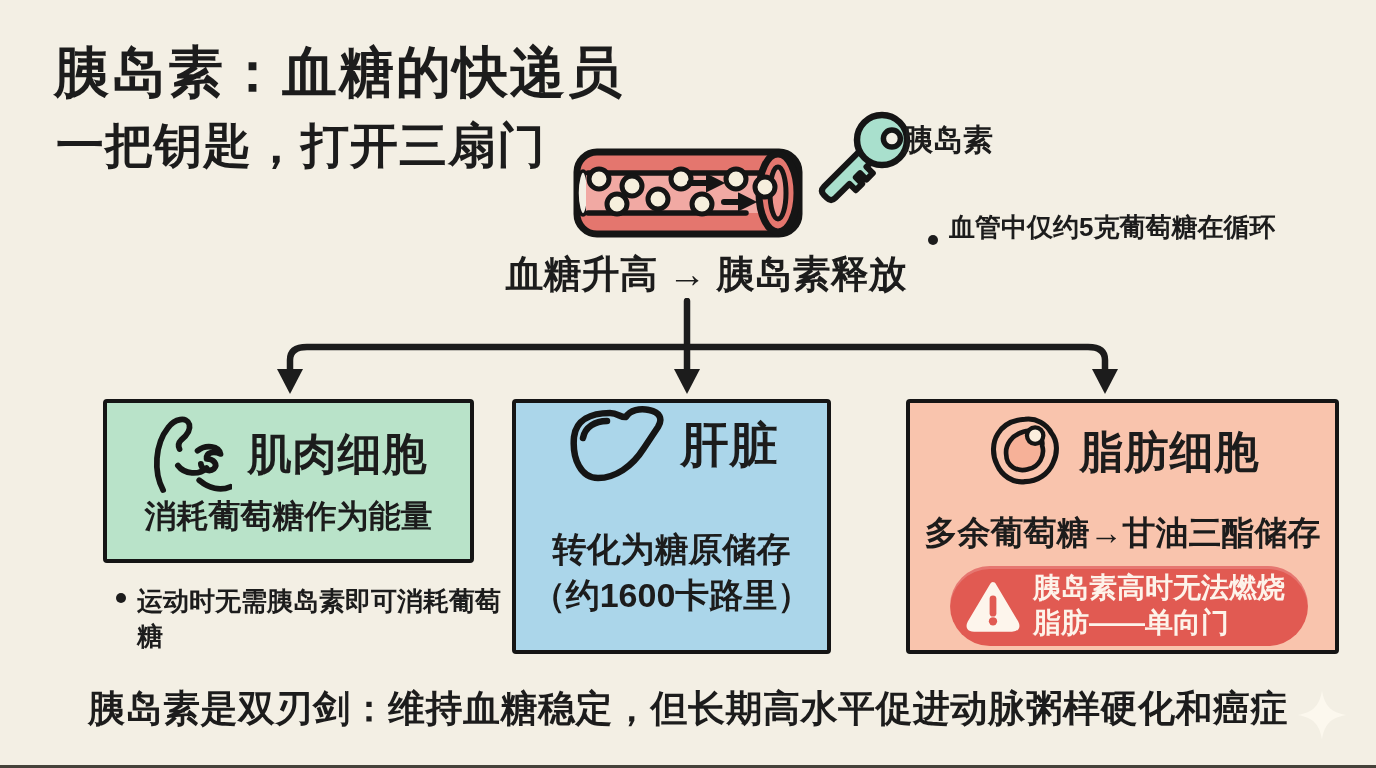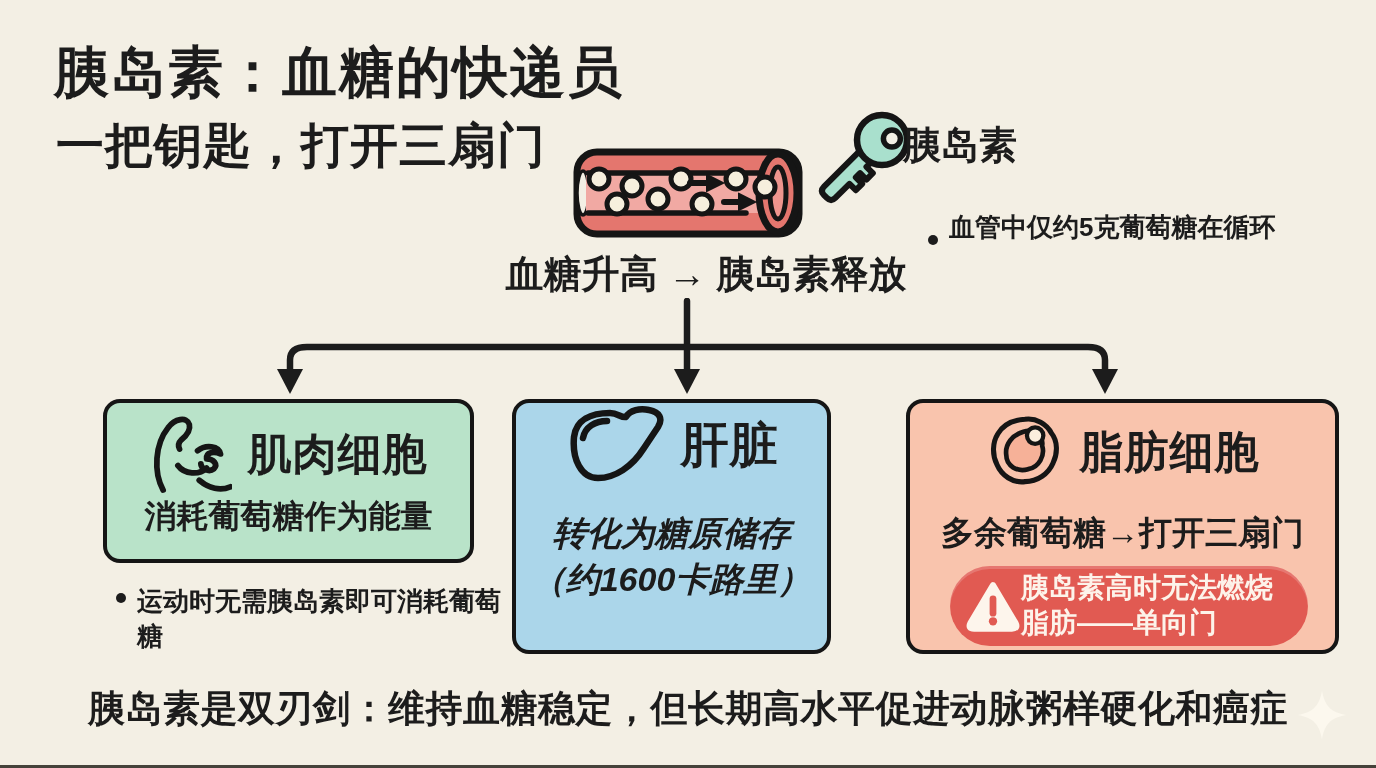--- a/index.html
+++ b/index.html
@@ -6,41 +6,41 @@
   body{
     width:1376px;height:768px;position:relative;overflow:hidden;
     background:#f3efe4;color:#1c1c1c;
     font-family:"Liberation Sans","DejaVu Sans",sans-serif;
   }
   .abs{position:absolute;}
   .page-title{left:54px;top:36px;font-size:55px;font-weight:900;letter-spacing:2px;text-align:right;}
   .page-subtitle{left:56px;top:114px;font-size:48px;font-weight:800;letter-spacing:1px;}
   .vessel-svg{left:572px;top:142px;}
   .key-svg{left:818px;top:106px;}
-  .key-label{left:903px;top:120px;font-size:38px;font-weight:800;}
+  .key-label{left:903px;top:120px;font-size:30px;font-weight:800;}
   .bullet-row{display:flex;align-items:flex-start;gap:11px;font-size:26px;font-weight:600;}
   .bullet-dot{width:10px;height:10px;border-radius:50%;background:#1c1c1c;margin-top:9px;flex:none;}
   .fact-bullet{left:928px;top:210px;width:400px;align-items:flex-end;}
   .trigger-text{left:706px;top:249px;transform:translateX(-50%);font-size:38px;font-weight:800;white-space:nowrap;}
   .arrows-svg{left:265px;top:298px;}
-  .card{position:absolute;box-sizing:border-box;border:4.5px solid #151515;border-radius:17px;
+  .card{position:absolute;box-sizing:border-box;border:4.5px solid #151515;border-radius:4px;
         display:flex;flex-direction:column;align-items:center;}
   .card-muscle{left:103px;top:399px;width:371px;height:164px;background:#b9e3c9;padding-top:10px;}
   .card-liver{left:512px;top:399px;width:319px;height:255px;background:#abd6ea;}
   .card-fat{left:906px;top:399px;width:433px;height:255px;background:#f9c4ad;padding-top:10px;}
   .card-head{display:flex;align-items:center;justify-content:center;gap:16px;}
   .card-title{font-size:44px;font-weight:800;letter-spacing:1px;}
   .card-liver .card-title{font-size:48px;}
   .card-body{font-weight:700;text-align:center;}
   .card-muscle .card-body{font-size:32px;}
-  .card-liver .card-body{font-size:34px;margin-top:24px;line-height:1.34;font-style:italic;}
+  .card-liver .card-body{font-size:34px;margin-top:40px;line-height:1.34;}
   .card-fat .card-body{font-size:33px;margin-top:20px;white-space:nowrap;}
   .muscle-note{left:116px;top:584px;width:410px;line-height:1.33;}
   .warning-pill{position:absolute;left:40px;top:163px;width:358px;height:80px;background:#e15a52;
-        border-radius:40px;display:flex;align-items:center;gap:1px;padding:0 12px 0 16px;
+        border-radius:40px;display:flex;align-items:center;gap:13px;padding:0 12px 0 16px;
         box-sizing:border-box;color:#fdf3ea;box-shadow:inset 0 3px 0 rgba(255,255,255,.18);}
   .warning-text{font-size:28px;font-weight:700;line-height:1.24;white-space:nowrap;}
   .footer-summary{left:50%;top:684px;transform:translateX(-50%);font-size:37px;font-weight:800;
         white-space:nowrap;letter-spacing:.5px;}
   .sparkle-svg{left:1296px;top:689px;}
   .bottom-edge{left:0;bottom:0;width:100%;height:3px;background:#45423a;}
 </style>
 </head>
 <body>
 
@@ -141,21 +141,21 @@
 
 <div class="card card-fat">
   <div class="card-head">
     <svg width="78" height="78" viewBox="0 0 100 100">
       <path d="M50 8 C64 6 78 14 84 26 C92 36 92 52 86 64 C80 78 66 88 50 88 C34 90 20 80 14 66 C8 54 8 38 15 27 C22 15 36 9 50 8 Z" fill="none" stroke="#151515" stroke-width="6.5"></path>
       <path d="M48 24 C62 20 74 30 72 42 C76 54 68 70 54 72 C40 76 26 68 26 54 C24 40 34 28 48 24 Z" fill="#f6b198" stroke="#151515" stroke-width="6"></path>
       <circle cx="63" cy="29" r="10.5" fill="#fbeedd" stroke="#151515" stroke-width="5.5"></circle>
     </svg>
     <span class="card-title">脂肪细胞</span>
   </div>
-  <div class="card-body">多余葡萄糖→打开三扇门</div>
+  <div class="card-body">多余葡萄糖→甘油三酯储存</div>
   <div class="warning-pill">
     <svg width="54" height="56" viewBox="0 0 60 60">
       <path d="M30 7 L55 49 Q58 55 51 55 L9 55 Q2 55 5 49 Z" fill="#fdf5ec" stroke="#fdf5ec" stroke-width="7" stroke-linejoin="round"></path>
       <path d="M30 22 L30 38" stroke="#e15a52" stroke-width="7.5" stroke-linecap="round"></path>
       <circle cx="30" cy="47" r="4.6" fill="#e15a52"></circle>
     </svg>
     <div class="warning-text">
       <div>胰岛素高时无法燃烧</div>
       <div>脂肪——单向门</div>
     </div>

